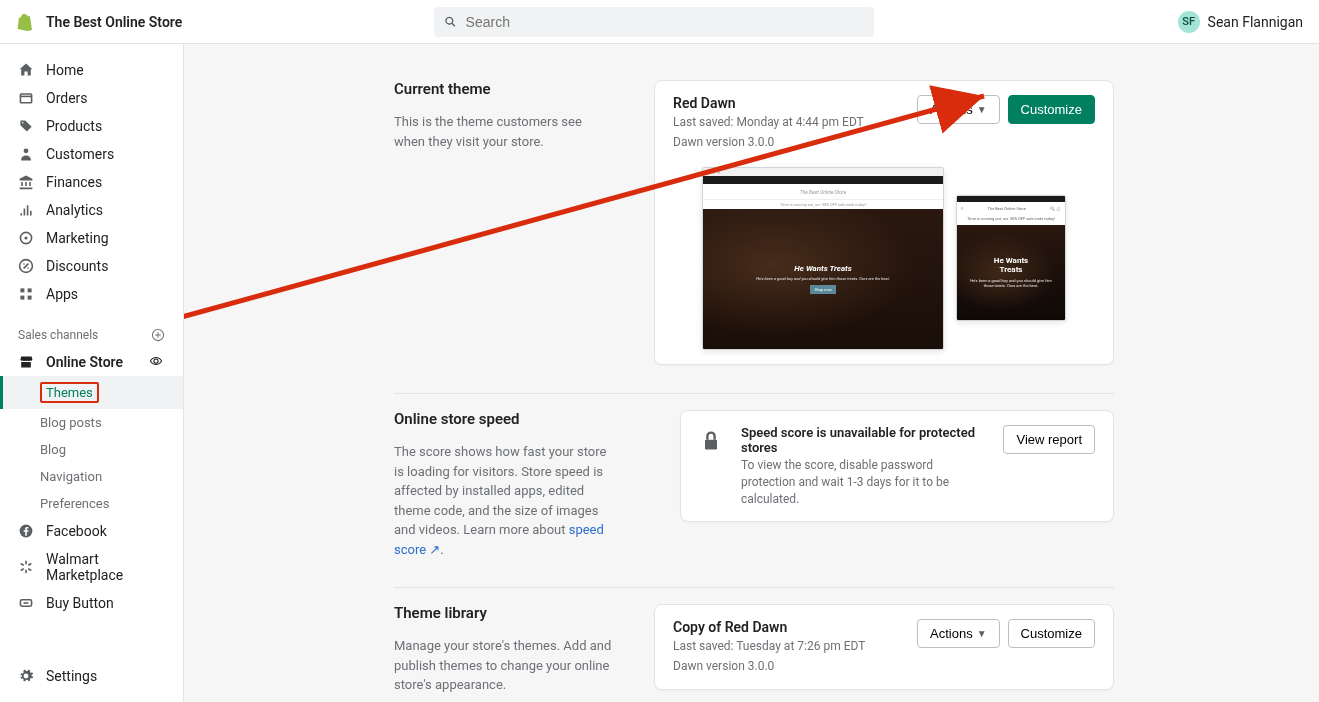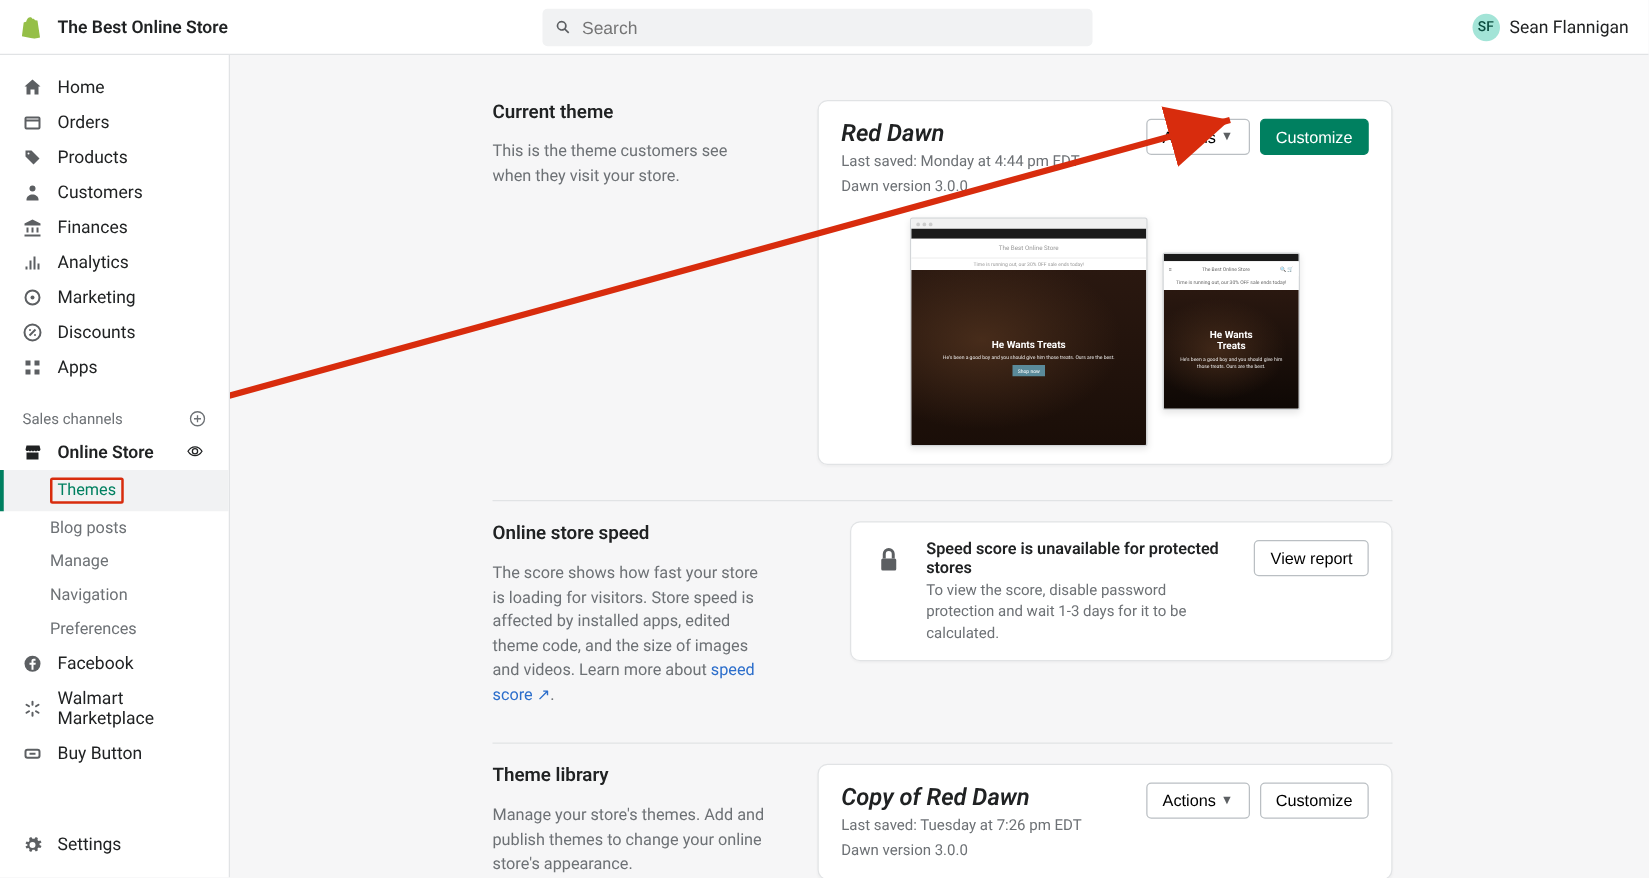--- a/index.html
+++ b/index.html
@@ -30,27 +30,27 @@
 .content-inner { max-width: 720px; margin: 0 auto 0 180px; }
 .section { display: flex; gap: 40px; padding: 16px 0 28px 0; border-bottom: 1px solid #e1e3e5; }
 .section:last-child { border-bottom: none; }
 .section-left { flex: 0 0 220px; }
 .section-left h2 { font-size: 15px; font-weight: 600; margin-bottom: 14px; }
 .section-left p { font-size: 13px; color: #6d7175; line-height: 1.5; }
 .section-left a { color: #2c6ecb; text-decoration: none; }
 .section-right { flex: 1; }
 .card { background: #fff; border: 1px solid #e1e3e5; border-radius: 8px; padding: 14px 18px; box-shadow: 0 1px 2px rgba(0,0,0,0.03); }
 .card-header { display:flex; align-items:flex-start; justify-content:space-between; gap: 12px; }
-.card-info h3 { font-size: 19px; font-weight: 600; font-style: italic; }
+.card-info h3 { font-size: 14px; font-weight: 600; }
 .card-info .meta { font-size: 12px; color: #6d7175; line-height: 1.5; margin-top:2px;}
 .btn { border: 1px solid #babfc3; background: #fff; border-radius: 4px; padding: 6px 12px; font-size: 13px; cursor: pointer; display:inline-flex;align-items:center;gap:4px; }
 .btn-primary { background: #008060; color: #fff; border-color: #008060; }
 .btn-row { display: flex; gap: 8px; }
 .previews { display:flex; gap:12px; margin-top:16px; align-items:flex-start; justify-content:center; position:relative;}
-.prev-desktop { width: 190px; background:#fff; border:1px solid #d2d5d8; border-radius:2px; overflow:hidden; box-shadow:0 2px 6px rgba(0,0,0,0.1);}
+.prev-desktop { width: 242px; background:#fff; border:1px solid #d2d5d8; border-radius:2px; overflow:hidden; box-shadow:0 2px 6px rgba(0,0,0,0.1);font-style:italic;}
 .prev-mobile { width: 110px; background:#fff; border:1px solid #d2d5d8; border-radius:2px; overflow:hidden; margin-top:28px; box-shadow:0 2px 6px rgba(0,0,0,0.1);}
 .prev-chrome { height:8px; background:#f1f1f1; display:flex;align-items:center;padding-left:4px;gap:2px;}
 .dot { width:3px;height:3px;border-radius:50%;background:#ccc;}
 .prev-top { height:8px; background:#1a1a1a;}
 .prev-top2 { height:16px; background:#fff; border-bottom:1px solid #eee; font-size:5px; text-align:center; display:flex;align-items:center;justify-content:center;color:#999;}
 .prev-banner { background:#fff; font-size:4px; text-align:center; padding:2px;color:#999;}
 .prev-hero { height: 140px; background: linear-gradient(180deg,#2a1810 0%,#1a0e08 100%); display:flex;flex-direction:column;align-items:center;justify-content:center;color:#fff;position:relative;overflow:hidden;}
 .prev-hero::before { content:"";position:absolute;inset:0;background:radial-gradient(ellipse at 30% 40%, rgba(80,50,30,0.8), transparent 60%);}
 .prev-hero-t1 {font-size:8px;font-weight:700;z-index:1;}
 .prev-hero-t2 {font-size:4px;margin-top:3px;z-index:1;opacity:0.9; text-align:center; max-width:80%;}
@@ -199,21 +199,21 @@
       <span class="icon">
           <svg viewBox="0 0 20 20" width="14" height="14">
             <circle cx="10" cy="10" r="3" fill="none" stroke="currentColor" stroke-width="1.5"></circle>
             <path fill="none" stroke="currentColor" stroke-width="1.5" d="M2 10s3-5 8-5 8 5 8 5-3 5-8 5-8-5-8-5z"></path>
           </svg>
         </span>
     </div>
     <div class="sub-items">
       <div class="sub-item active"><span class="red-box"><span>Themes</span></span></div>
       <div class="sub-item"><span>Blog posts</span></div>
-      <div class="sub-item"><span>Manage</span></div>
+      <div class="sub-item"><span>Blog</span></div>
       <div class="sub-item"><span>Navigation</span></div>
       <div class="sub-item"><span>Preferences</span></div>
     </div>
     <div class="nav-item">
         <span class="icon">
           <svg viewBox="0 0 20 20" width="16" height="16">
             <circle cx="10" cy="10" r="8" fill="currentColor"></circle>
             <path fill="#fff" d="M11 7h2V5h-2c-1.5 0-2 1-2 2v2H7v2h2v5h2v-5h2l.3-2H11V7z"></path>
           </svg>
         </span>

